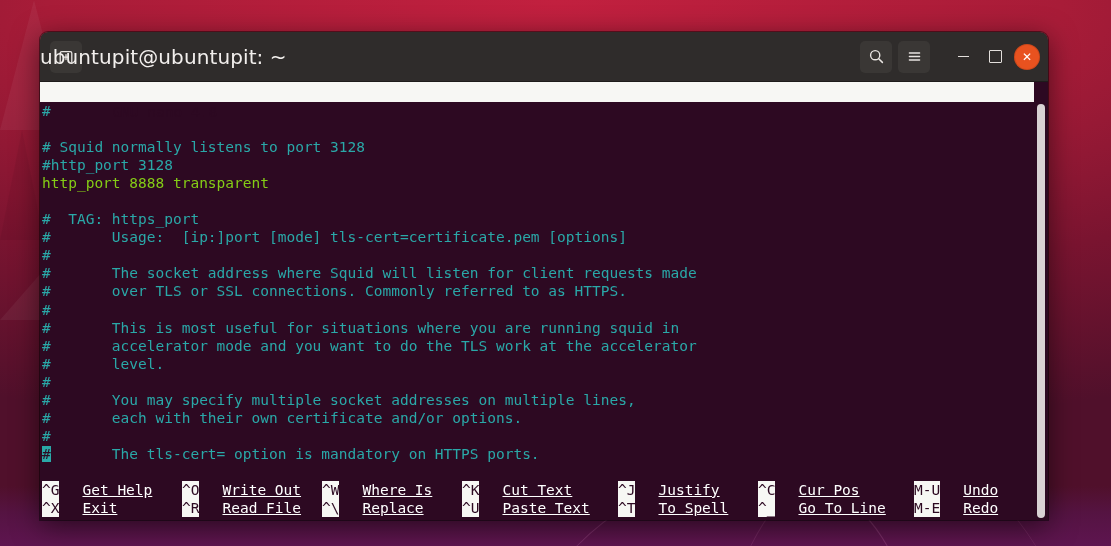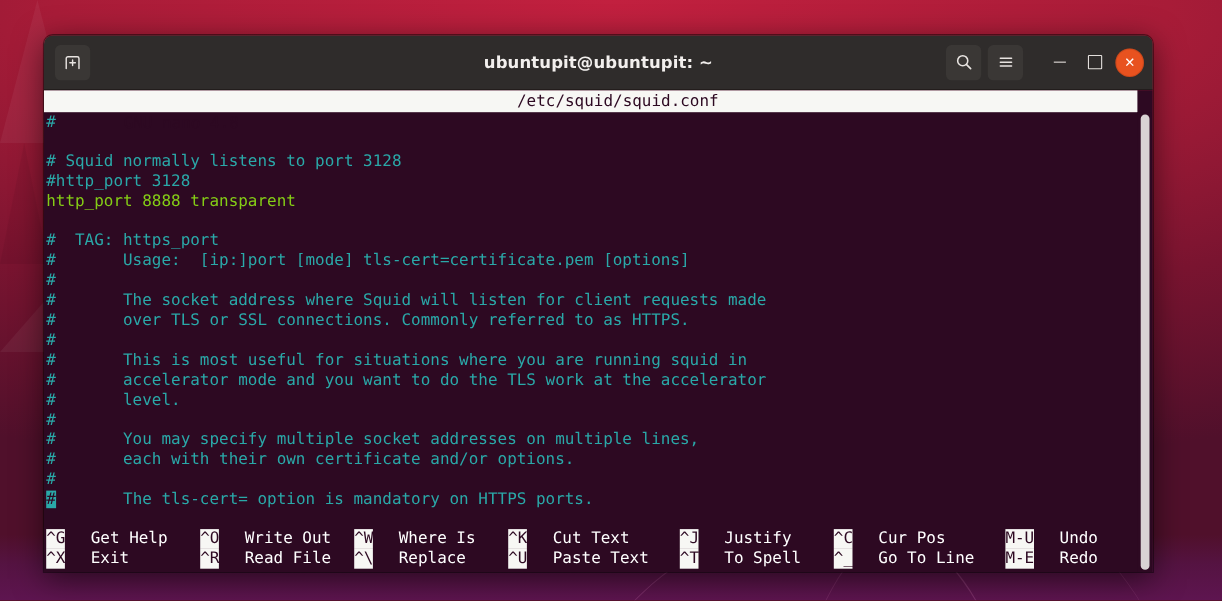--- a/index.html
+++ b/index.html
@@ -100,24 +100,23 @@
     display: flex;
     align-items: center;
     justify-content: center;
     color: #e8e4e1;
     background: #3a3735;
     flex: none;
   }
   #window-title {
     position: absolute;
     left: 0; right: 0;
-    text-align: center;
     color: #f2efed;
-    font-size: 15px;
-    font-weight: bold;
+    font-size: 20px;
+    font-weight: normal;
     letter-spacing: 0.1px;
     pointer-events: none;
   }
   #title-right {
     margin-left: auto;
     display: flex;
     align-items: center;
     gap: 6px;
     z-index: 2;
   }
@@ -211,21 +210,21 @@
     display: flex;
     align-items: center;
     white-space: pre;
     box-sizing: border-box;
     flex: none;
   }
   .help-key {
     background: #f7f7f4;
     color: #2d0922;
   }
-  .help-lbl { padding-left: 23px; }
+  .help-lbl { padding-left: 23px; text-decoration: underline; }
 
   
   #term-scrollbar {
     position: absolute;
     right: 1px;
     top: 20px;
     bottom: 0;
     width: 13px;
     background: #2d0922;
   }
@@ -285,21 +284,20 @@
       <div class="wc close">
         <span>✕</span>
       </div>
     </div>
   </div>
 
   <div id="terminal-body">
 
     <div id="nano-header">
       <span class="hdr-title">GNU nano 4.8</span>
-      <span class="hdr-file">/etc/squid/squid.conf</span>
     </div>
 
     <div id="nano-content"><div class="cline"><span class="cmt">#</span></div><div class="cline">&nbsp;</div><div class="cline"><span class="cmt"># Squid normally listens to port 3128</span></div><div class="cline"><span class="cmt">#http_port 3128</span></div><div class="cline"><span class="txt">http_port 8888 transparent</span></div><div class="cline">&nbsp;</div><div class="cline"><span class="cmt">#  TAG: https_port</span></div><div class="cline"><span class="cmt">#       Usage:  [ip:]port [mode] tls-cert=certificate.pem [options]</span></div><div class="cline"><span class="cmt">#</span></div><div class="cline"><span class="cmt">#       The socket address where Squid will listen for client requests made</span></div><div class="cline"><span class="cmt">#       over TLS or SSL connections. Commonly referred to as HTTPS.</span></div><div class="cline"><span class="cmt">#</span></div><div class="cline"><span class="cmt">#       This is most useful for situations where you are running squid in</span></div><div class="cline"><span class="cmt">#       accelerator mode and you want to do the TLS work at the accelerator</span></div><div class="cline"><span class="cmt">#       level.</span></div><div class="cline"><span class="cmt">#</span></div><div class="cline"><span class="cmt">#       You may specify multiple socket addresses on multiple lines,</span></div><div class="cline"><span class="cmt">#       each with their own certificate and/or options.</span></div><div class="cline"><span class="cmt">#</span></div><div class="cline"><span class="cursor">#</span><span class="cmt">       The tls-cert= option is mandatory on HTTPS ports.</span></div></div>
 
     <div id="nano-help">
         <div class="help-row"><div class="help-cell" style="width: 140px;"><span class="help-key">^G</span><span class="help-lbl">Get Help</span></div><div class="help-cell" style="width: 140px;"><span class="help-key">^O</span><span class="help-lbl">Write Out</span></div><div class="help-cell" style="width: 140px;"><span class="help-key">^W</span><span class="help-lbl">Where Is</span></div><div class="help-cell" style="width: 156px;"><span class="help-key">^K</span><span class="help-lbl">Cut Text</span></div><div class="help-cell" style="width: 140px;"><span class="help-key">^J</span><span class="help-lbl">Justify</span></div><div class="help-cell" style="width: 156px;"><span class="help-key">^C</span><span class="help-lbl">Cur Pos</span></div><div class="help-cell" style="width: 120px;"><span class="help-key">M-U</span><span class="help-lbl">Undo</span></div></div>
         <div class="help-row"><div class="help-cell" style="width: 140px;"><span class="help-key">^X</span><span class="help-lbl">Exit</span></div><div class="help-cell" style="width: 140px;"><span class="help-key">^R</span><span class="help-lbl">Read File</span></div><div class="help-cell" style="width: 140px;"><span class="help-key">^\</span><span class="help-lbl">Replace</span></div><div class="help-cell" style="width: 156px;"><span class="help-key">^U</span><span class="help-lbl">Paste Text</span></div><div class="help-cell" style="width: 140px;"><span class="help-key">^T</span><span class="help-lbl">To Spell</span></div><div class="help-cell" style="width: 156px;"><span class="help-key">^_</span><span class="help-lbl">Go To Line</span></div><div class="help-cell" style="width: 120px;"><span class="help-key">M-E</span><span class="help-lbl">Redo</span></div></div>
       </div>
 
     <div id="term-scrollbar">

